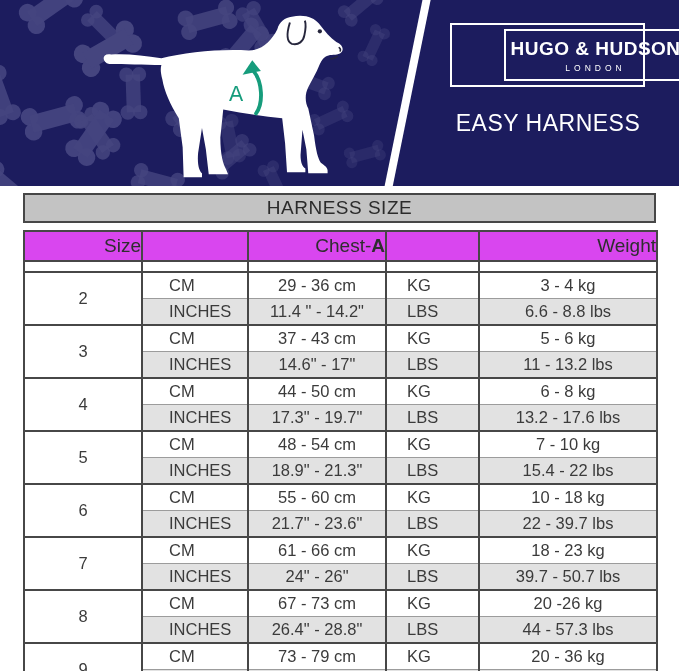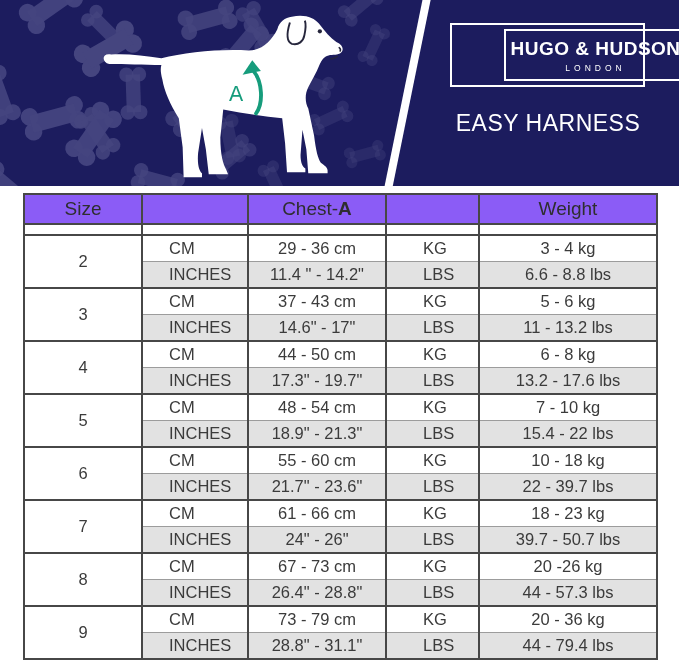--- a/index.html
+++ b/index.html
@@ -30,33 +30,33 @@
 
   table.size-table { width:633px; border-collapse:collapse; table-layout:fixed; }
   .size-table col.c1 { width:118px; }
   .size-table col.c2 { width:106px; }
   .size-table col.c3 { width:138px; }
   .size-table col.c4 { width:93px; }
   .size-table col.c5 { width:178px; }
 
   .size-table th, .size-table td { border:2px solid #474747; padding:0; color:#3b3b3b; }
 
-  .size-table thead th { height:28px; background:#8b5cf6; font-weight:400; font-size:19px;
-                         color:#2e2e2e; text-align:center; }
+  .size-table thead th { height:28px; background:#d946ef; font-weight:400; font-size:19px;
+                         color:#2e2e2e; text-align:right; }
   .size-table thead th b { font-weight:bold; }
 
   tr.spacer td { height:9px; background:#ffffff; border-top:2px solid #474747; border-bottom:2px solid #474747; }
 
   tr.metric td, tr.imperial td { height:25px; font-size:16.5px; }
   tr.metric td { background:#ffffff; }
   tr.imperial td { background:#e2e2e2; }
 
   td.size-cell { background:#ffffff; text-align:center; font-size:22px; color:#3b3b3b; }
   td.unit { text-align:left; padding-left:26px; font-size:16px; }
-  td.unit-b { padding-left:36px; }
+  td.unit-b { padding-left:20px; }
   td.val { text-align:center; }
 
   
   tr.metric td.splitline { border-bottom:1px solid #9c9c9c; }
   tr.imperial td.splitline-top { border-top:1px solid #9c9c9c; }
 </style>
 </head>
 <body>
 
 <div class="banner">
@@ -156,20 +156,21 @@
       <div class="logo-line2">LONDON</div>
     </div>
   </div>
 
   <div class="tagline">
     <div>EASY HARNESS</div>
   </div>
 </div>
 
 <div class="table-section">
+  <div class="title-bar">HARNESS SIZE</div>
 
   <table class="size-table">
     <colgroup>
         <col class="c1">
         <col class="c2">
         <col class="c3">
         <col class="c4">
         <col class="c5">
       </colgroup>
     <thead>

